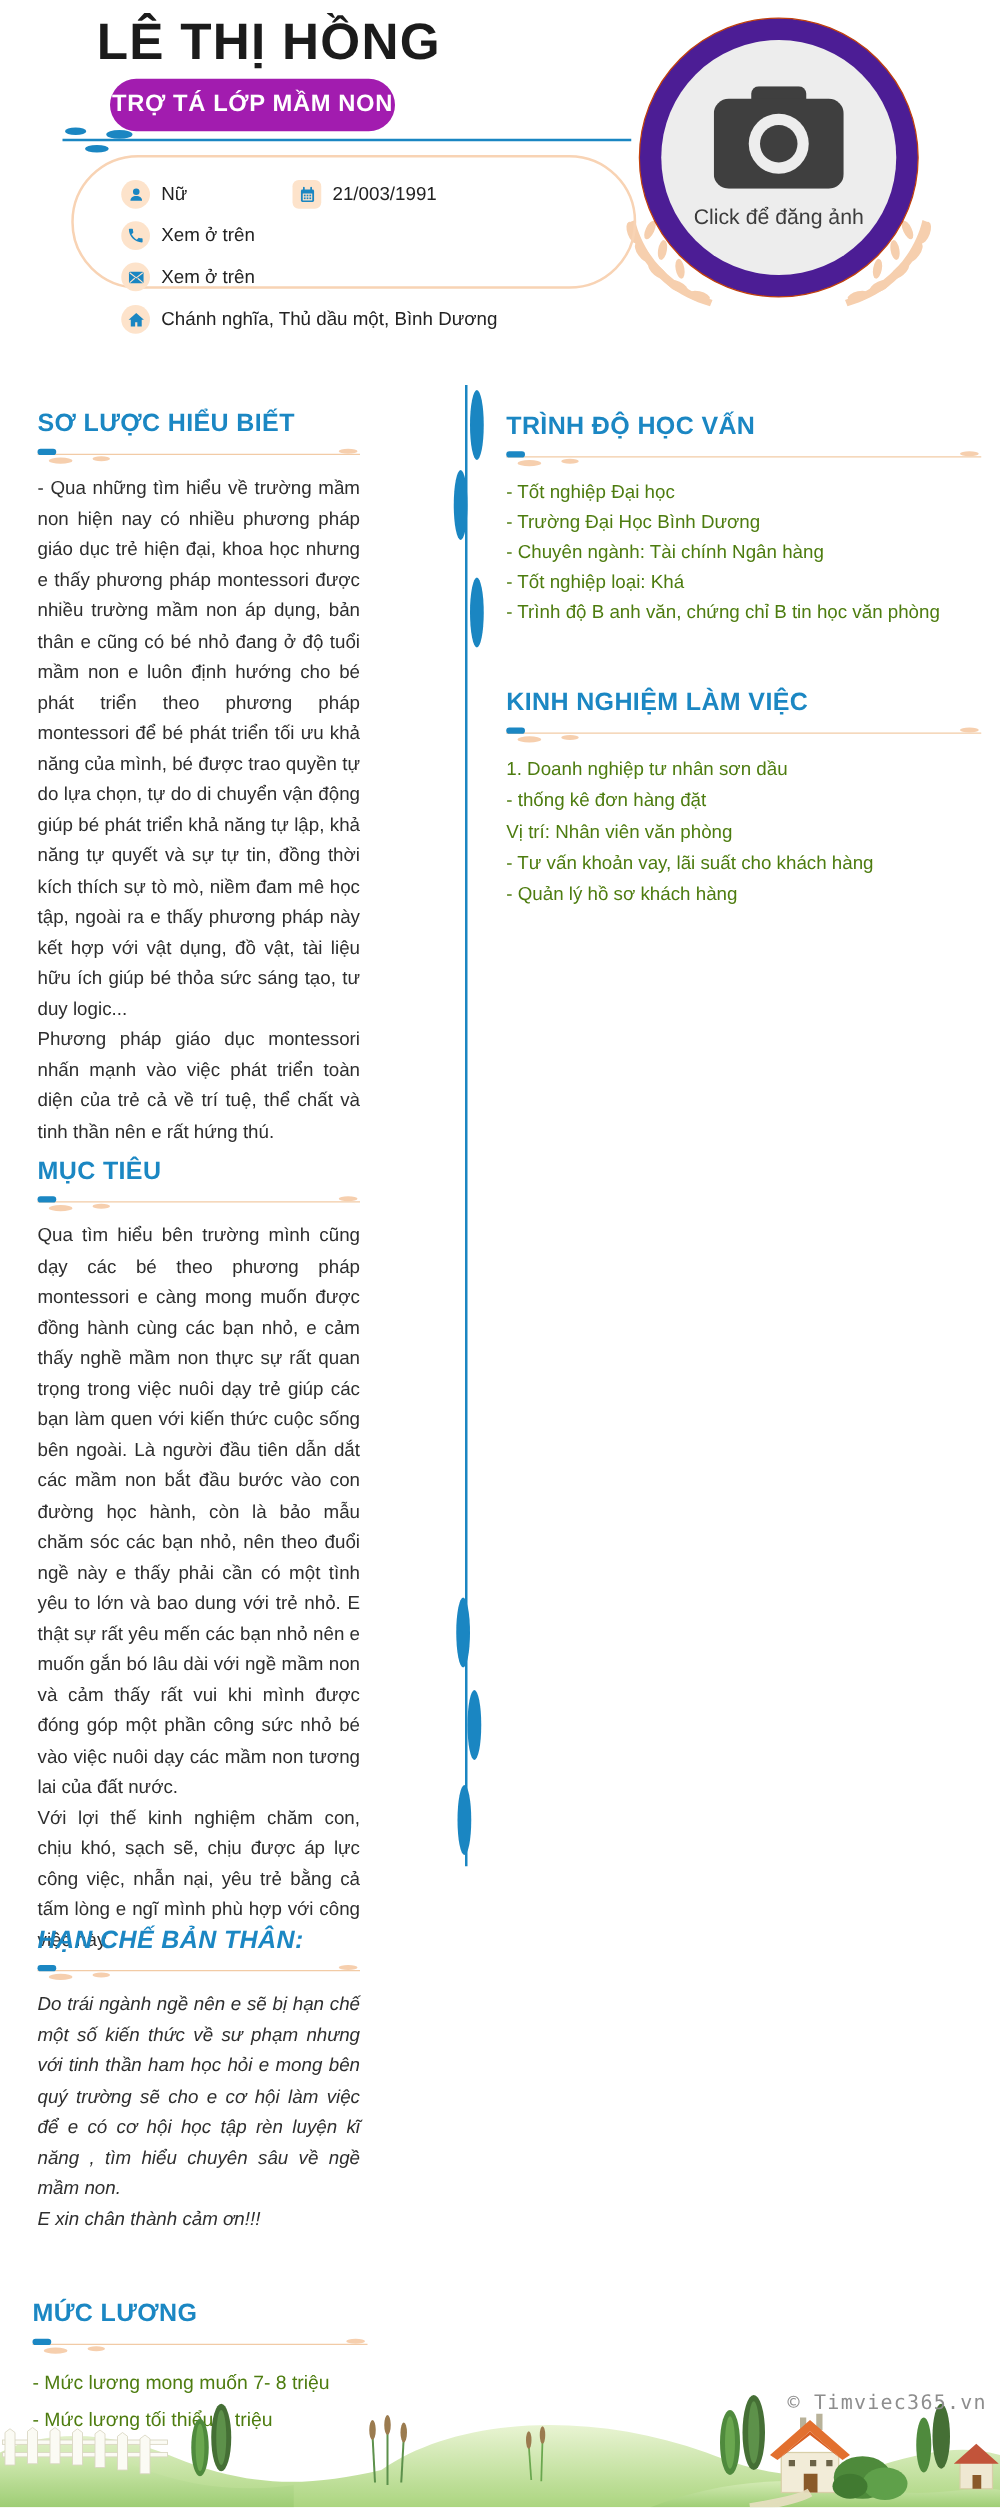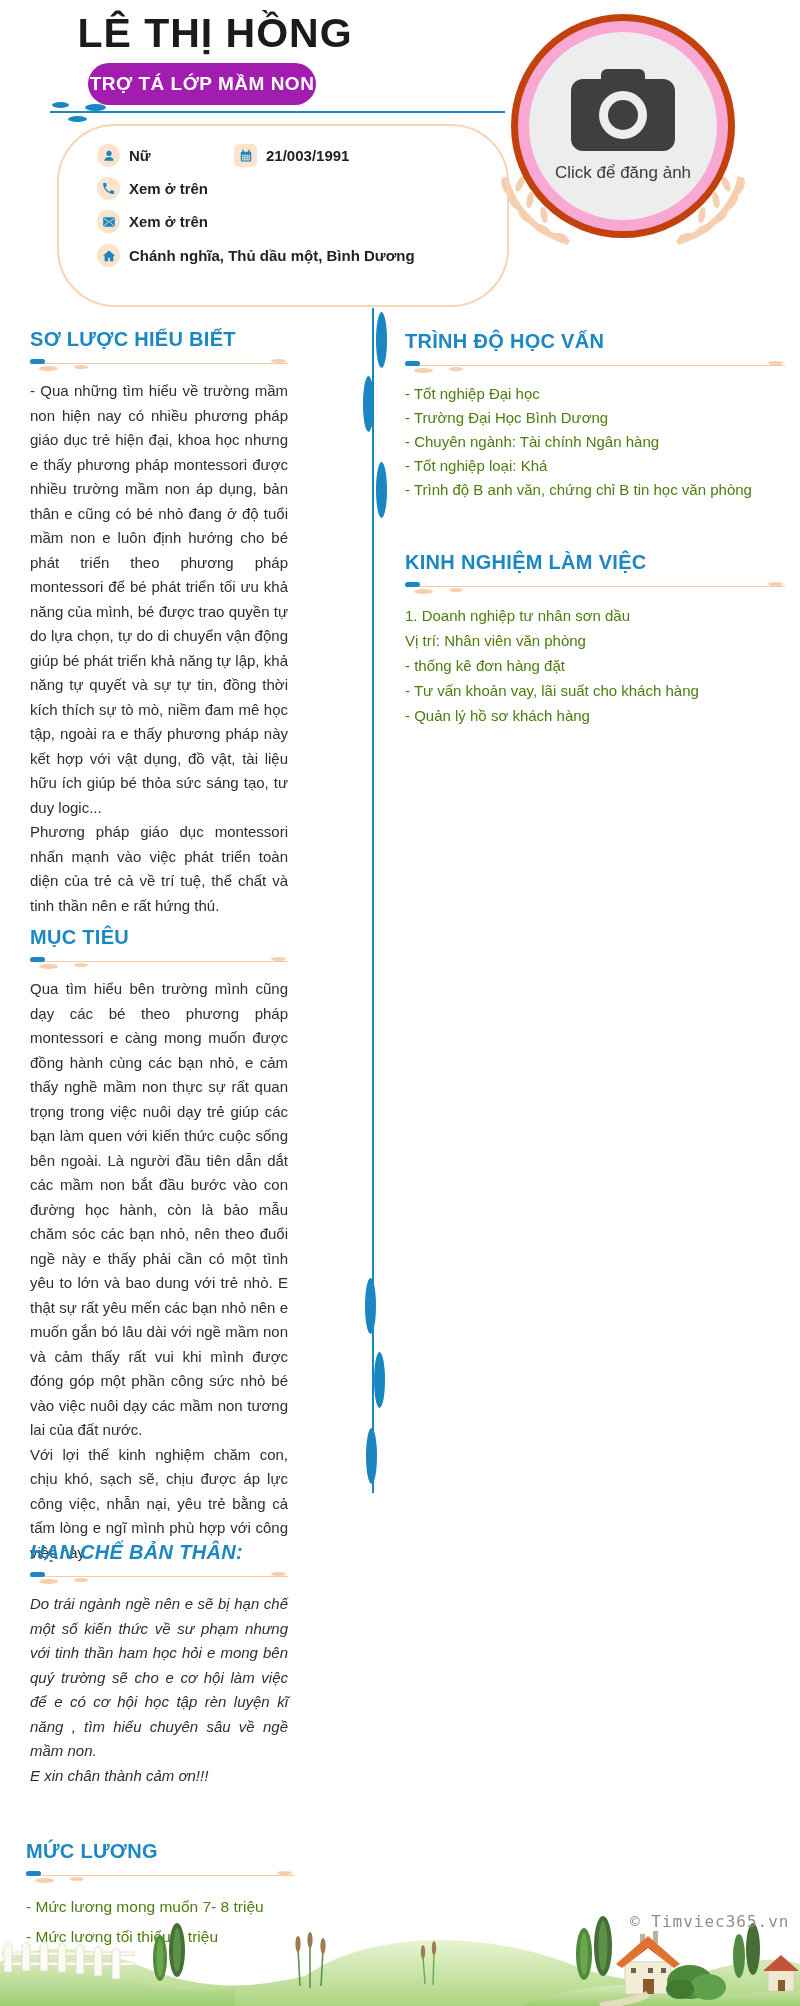--- a/index.html
+++ b/index.html
@@ -15,29 +15,29 @@
           display:flex; align-items:center; justify-content:center; letter-spacing:.5px; }
   .top-rule { position:absolute; top:111px; left:50px; width:455px; height:2px; background:#1a86c2; }
   .dot { position:absolute; background:#1a86c2; border-radius:50%; }
   .dot1 { top:102px; left:52px; width:17px; height:6px; }
   .dot2 { top:104px; left:85px; width:21px; height:7px; }
   .dot3 { top:116px; left:68px; width:19px; height:6px; }
 
   
   .wreath { position:absolute; top:172px; left:492px; }
   .photo-ring { position:absolute; top:14px; left:511px; width:224px; height:224px;
-          border:7px solid #c2410c; border-radius:50%; background:#f9a8d4;
+          border:1px solid #c2410c; border-radius:50%; background:#4c1d95;
           display:flex; align-items:center; justify-content:center; cursor:pointer; }
   .photo-inner { width:188px; height:188px; border-radius:50%; background:#ededed;
           display:flex; flex-direction:column; align-items:center; justify-content:center; gap:8px; }
   .photo-label { font-size:17px; color:#3c3c3c; }
 
   
-  .contact-box { position:absolute; top:124px; left:57px; width:452px; height:183px;
-          border:2px solid #f8d3b4; border-radius:58px;font-weight:bold; }
+  .contact-box { position:absolute; top:124px; left:57px; width:452px; height:107px;
+          border:2px solid #f8d3b4; border-radius:58px; }
   .contact-row { position:absolute; display:flex; align-items:center; gap:9px;
           font-size:15px; color:#222; }
   .cicon { width:23px; height:23px; border-radius:50%; background:#fde3cb;
           display:flex; align-items:center; justify-content:center; flex:0 0 auto; }
   .cicon.square { border-radius:5px; }
   .c1 { top:18px; left:38px; }  .c1b { top:18px; left:175px; }
   .c2 { top:51px; left:38px; }
   .c3 { top:84px; left:38px; }
   .c4 { top:118px; left:38px; }
 
@@ -276,22 +276,22 @@
     <div class="heading">KINH NGHIỆM LÀM VIỆC</div>
     <div class="hdeco">
       <div class="line"></div>
         <div class="b-dash"></div>
         <div class="p-dash1"></div>
         <div class="p-dash2"></div>
         <div class="p-dashR"></div>
     </div>
     <div class="list wide">
       <div>1. Doanh nghiệp tư nhân sơn dầu</div>
+      <div>-  thống kê đơn hàng đặt</div>
       <div>Vị trí: Nhân viên văn phòng</div>
-      <div>-  thống kê đơn hàng đặt</div>
       <div>- Tư vấn khoản vay, lãi suất cho khách hàng</div>
       <div>- Quản lý hồ sơ khách hàng</div>
     </div>
   </div>
 
   <div class="footer-art">
     <svg width="800" height="120" viewBox="0 0 800 120">
       <defs>
         <linearGradient id="g1" x1="0" y1="0" x2="0" y2="1">
           <stop offset="0" stop-color="#e9f4d3"></stop>

